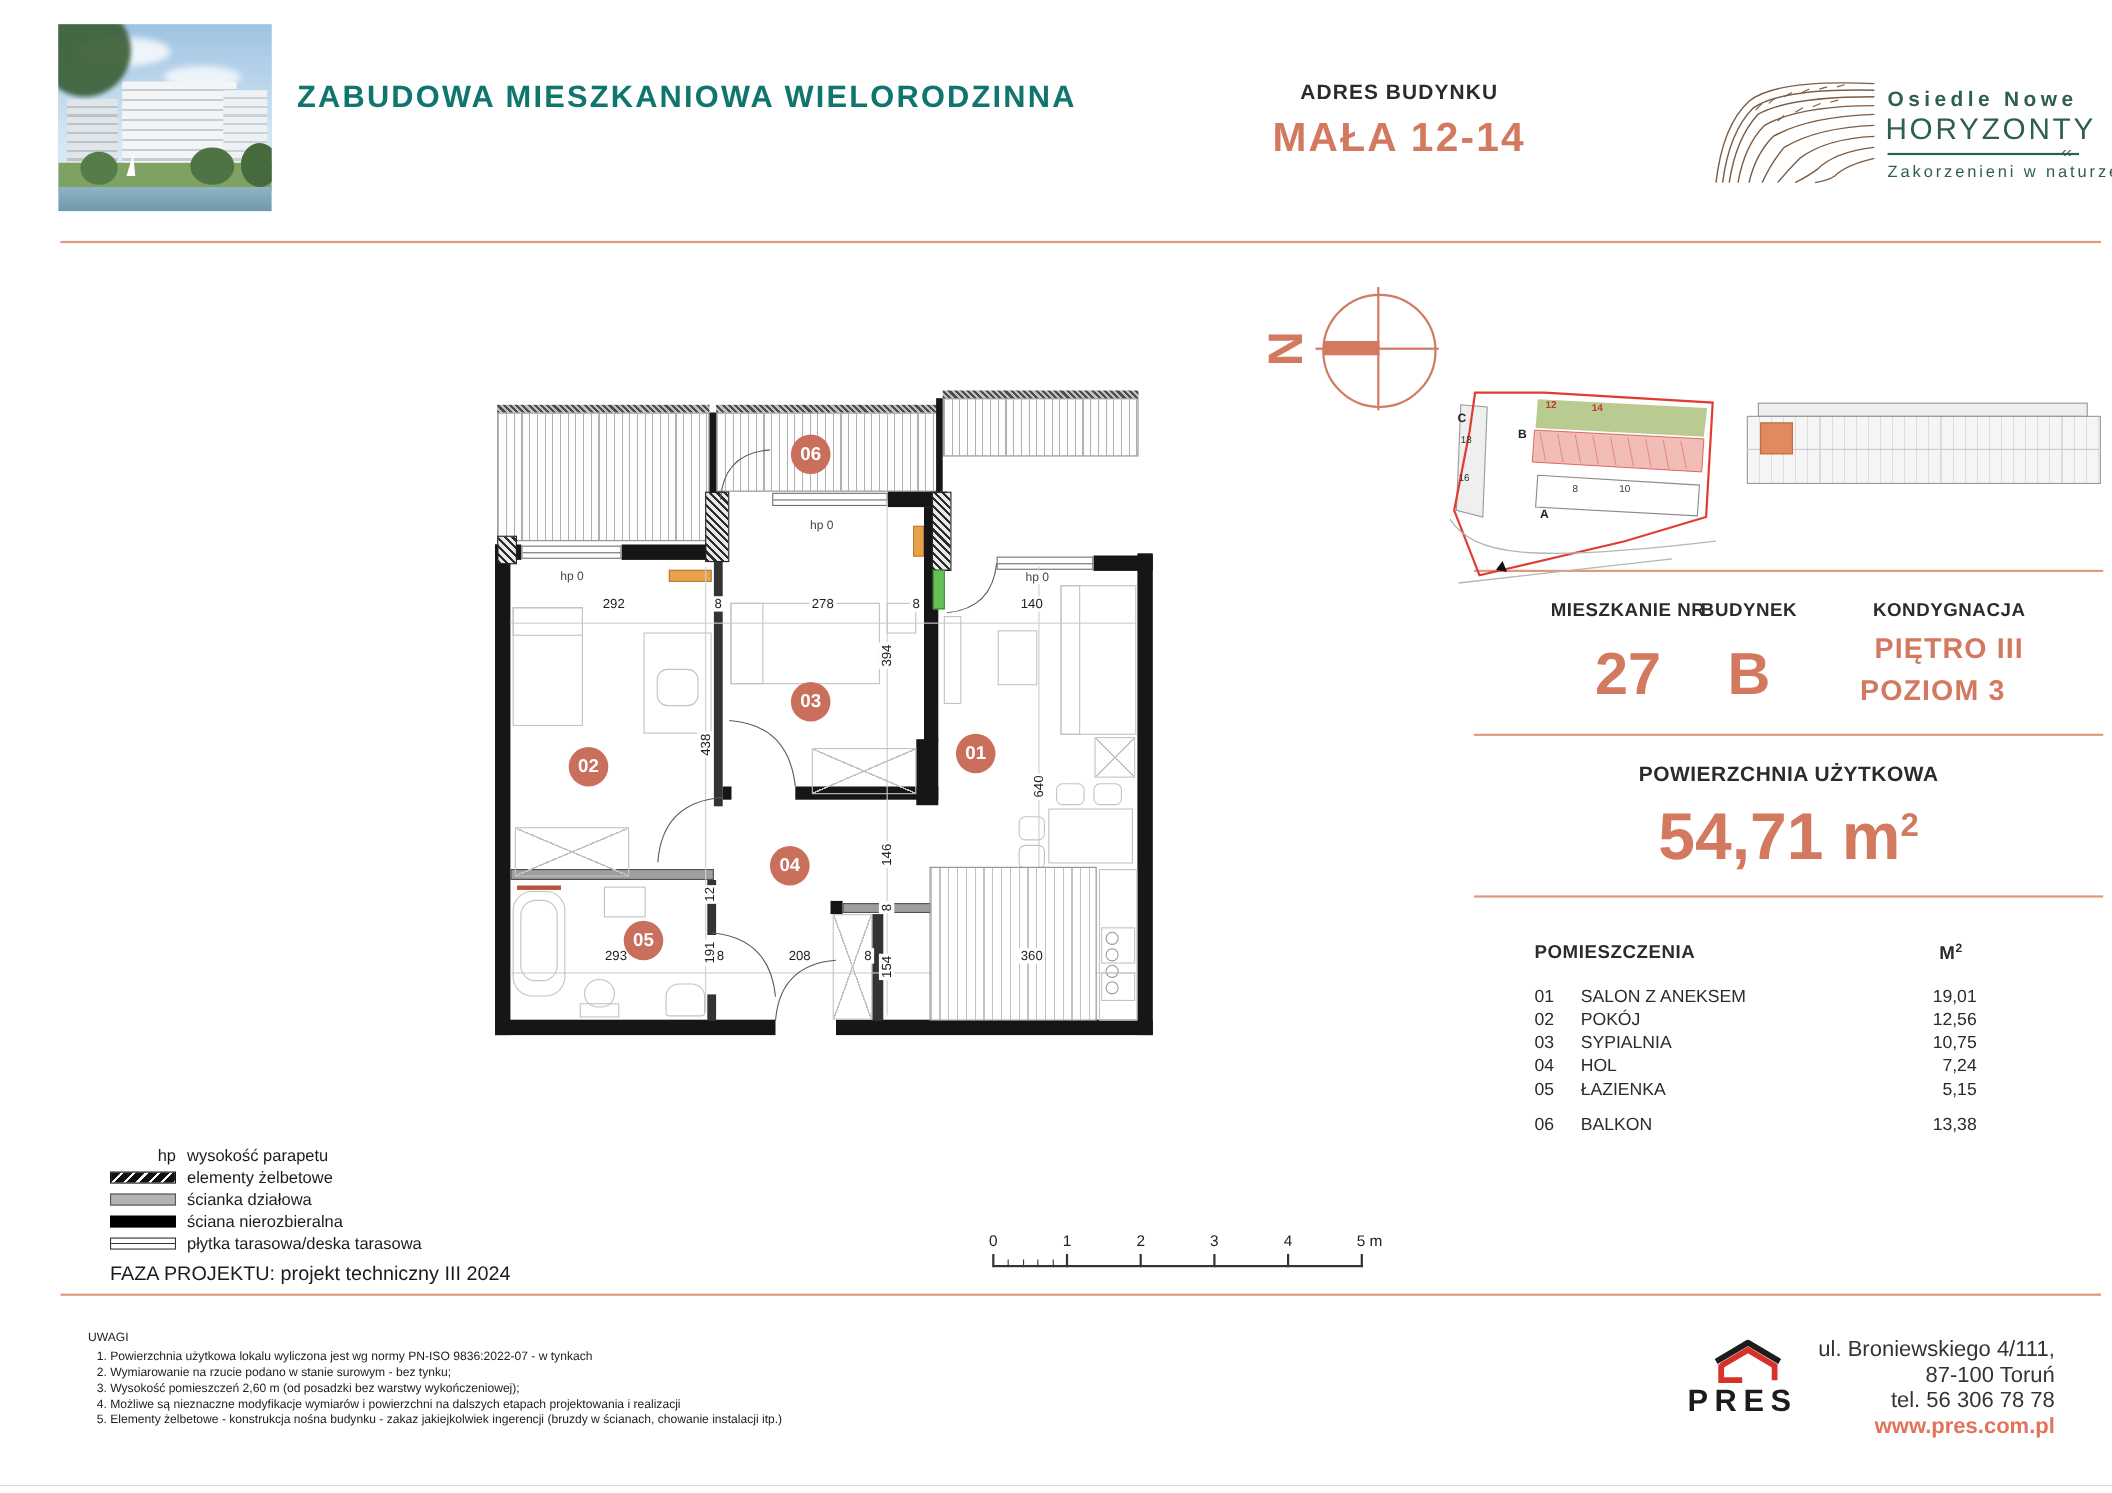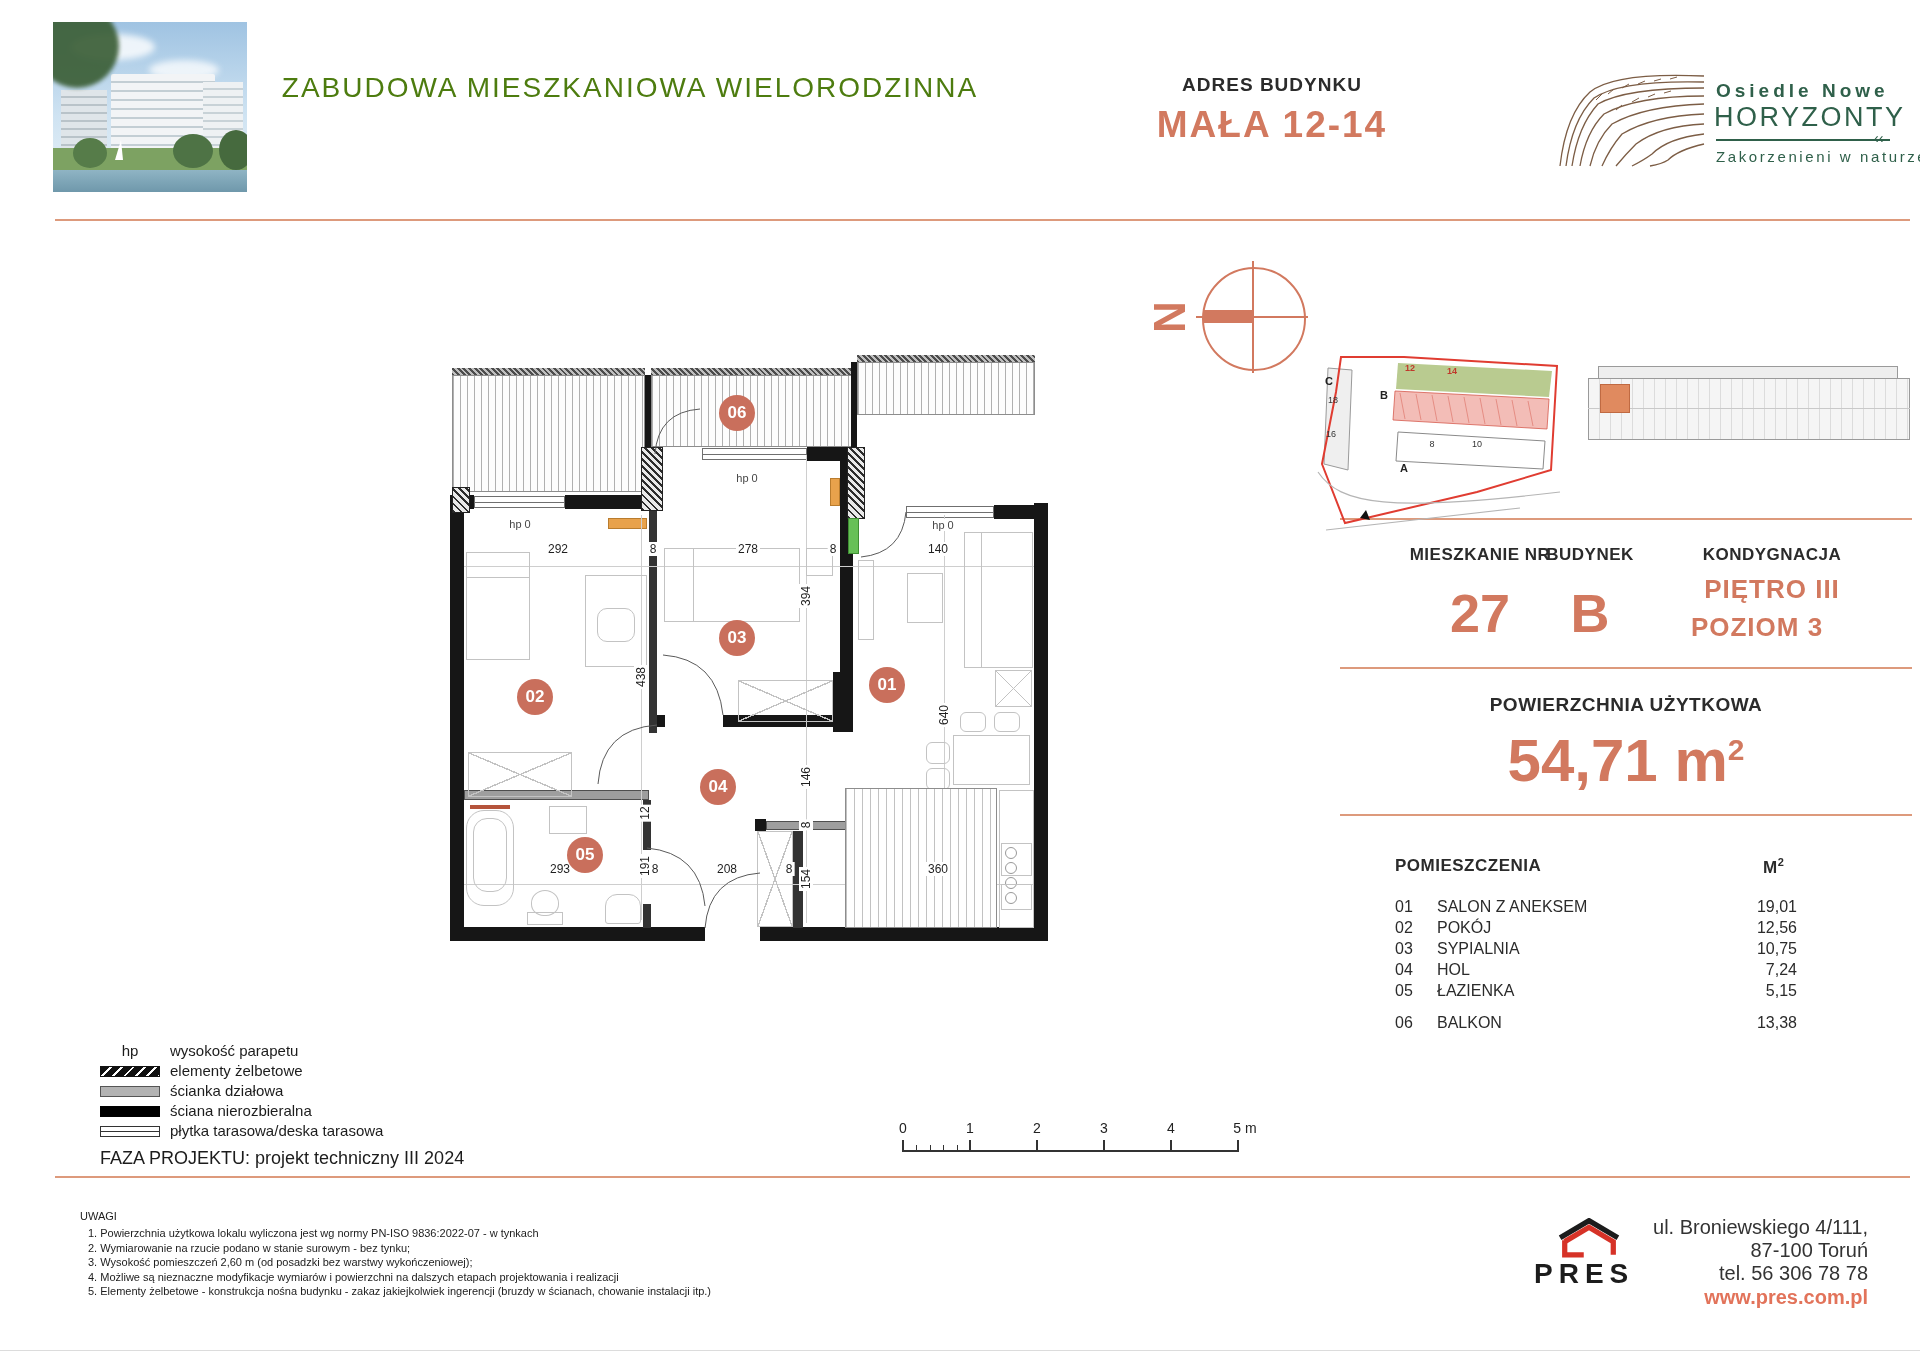--- a/index.html
+++ b/index.html
@@ -1,21 +1,21 @@
 <!DOCTYPE html>
 <html><head>
 <meta charset="utf-8">
 <style>
   html,body{margin:0;padding:0;background:#fff}
   .page{position:relative;width:1920px;height:1357px;background:#fff;overflow:hidden;
         font-family:"Liberation Sans",sans-serif;color:#222}
   .a{position:absolute}
   
-  .hdr-title{position:absolute;left:270px;top:72px;width:720px;text-align:center;
-             font-size:28px;font-weight:normal;letter-spacing:2px;color:#4d7c0f;white-space:nowrap}
+  .hdr-title{position:absolute;left:270px;top:72px;width:720px;text-align:left;
+             font-size:28px;font-weight:bold;letter-spacing:2px;color:#0f766e;white-space:nowrap}
   .hdr-sub{position:absolute;left:250px;top:108px;width:760px;text-align:center;
            font-size:19px;font-weight:bold;letter-spacing:1.6px;color:#2b2b2b;white-space:nowrap}
   .hdr-street{position:absolute;left:270px;top:138px;width:720px;text-align:center;
               font-size:17px;font-weight:bold;letter-spacing:1.6px;color:#2b2b2b;white-space:nowrap}
   .adres-label{position:absolute;left:1112px;top:74px;width:320px;text-align:center;
                font-size:19px;font-weight:bold;letter-spacing:1px;color:#2b2b2b}
   .adres-value{position:absolute;left:1112px;top:104px;width:320px;text-align:center;
                font-size:37px;font-weight:bold;letter-spacing:2px;color:#d2795f}
   .divider{position:absolute;background:#dd9a7c}
   
@@ -88,21 +88,21 @@
   .tname{display:inline-block;width:260px}
   .tarea{display:inline-block;width:100px;text-align:right}
   sup.m2{font-size:11px;vertical-align:super}
   
   .lg-row{position:absolute;left:100px;height:16px;font-size:15px;color:#1c1c1c;white-space:nowrap}
   .sw{display:inline-block;width:60px;height:11px;margin-right:10px;vertical-align:-1px;box-sizing:border-box}
   .sw-hatch{background:repeating-linear-gradient(135deg,#111 0 6px,#fff 6px 8px);border:1px solid #111}
   .sw-gray{background:#b3b3b3;border:1px solid #555}
   .sw-black{background:#000}
   .sw-deck{background:linear-gradient(to bottom,transparent 4px,#333 4px 5px,transparent 5px);border:1px solid #333}
-  .hp-sym{display:inline-block;width:60px;text-align:center;margin-right:10px;font-size:15px}
+  .hp-sym{display:inline-block;width:60px;text-align:right;margin-right:10px;font-size:15px}
   .faza{position:absolute;left:100px;top:1148px;font-size:18px;color:#1c1c1c}
   
   .slabel{position:absolute;top:1120px;font-size:14px;color:#222;transform:translateX(-50%)}
   .stick{position:absolute;background:#333}
   
   .notes-title{position:absolute;left:80px;top:1210px;font-size:11px;color:#1c1c1c}
   .note-line{position:absolute;left:88px;font-size:11px;color:#1c1c1c;white-space:nowrap}
   
   .pres-text{position:absolute;left:1534px;top:1258px;font-size:28px;font-weight:bold;letter-spacing:6px;color:#1c1c1c}
   .addr-line{position:absolute;left:1560px;width:308px;text-align:right;font-size:20px;color:#333;white-space:nowrap}

